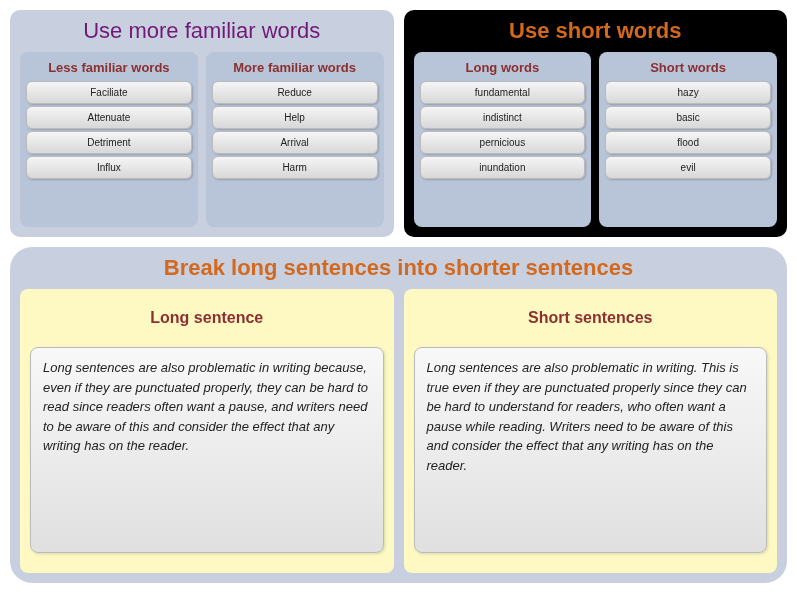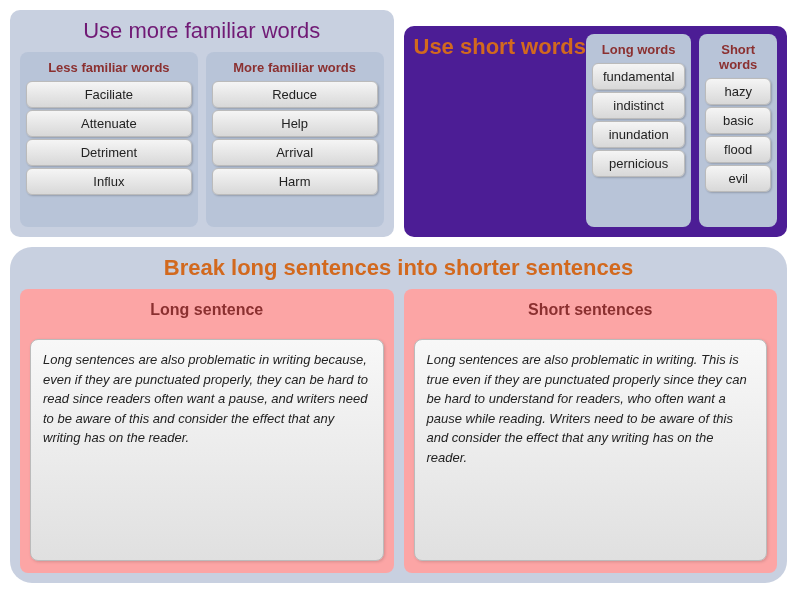--- a/index.html
+++ b/index.html
@@ -71,34 +71,33 @@
       margin-bottom: 4px;
     }
 
     .word-pill {
       background: linear-gradient(to bottom, #f5f5f5, #d8d8d8);
       border: 1px solid #bbb;
       border-radius: 6px;
       padding: 5px 10px;
       width: 100%;
       text-align: center;
-      font-size: 13px;
+      font-size: 10px;
       color: #222;
       box-shadow: 1px 1px 2px rgba(0,0,0,0.2);
     }
 
     
     .short-panel {
       flex: 1;
-      background: #4c1d95;
+      background: #000000;
       border-radius: 10px;
       padding: 8px 10px 10px 10px;
       display: flex;
-      flex-direction: row;
-      margin-top: 16px;
+      flex-direction: column;
     }
 
     .short-panel .panel-title {
       color: #d2691e;
       font-size: 22px;
       font-weight: bold;
       text-align: center;
       margin-bottom: 8px;
     }
 
@@ -121,23 +120,23 @@
     }
 
     .sentences-columns {
       display: flex;
       gap: 10px;
       flex: 1;
     }
 
     .sentence-column {
       flex: 1;
-      background: #fca5a5;
+      background: #fef9c3;
       border-radius: 8px;
-      padding: 12px 10px;
+      padding: 20px 10px;
       display: flex;
       flex-direction: column;
       gap: 8px;
     }
 
     .sentence-column .column-header {
       font-size: 16px;
       text-align: center;
     }
 
@@ -185,22 +184,22 @@
       </div>
     </div>
 
     <div class="short-panel">
       <div class="panel-title">Use short words</div>
       <div class="words-columns">
         <div class="word-column">
           <div class="column-header">Long words</div>
           <div class="word-pill">fundamental</div>
           <div class="word-pill">indistinct</div>
+          <div class="word-pill">pernicious</div>
           <div class="word-pill">inundation</div>
-          <div class="word-pill">pernicious</div>
         </div>
         <div class="word-column">
           <div class="column-header">Short words</div>
           <div class="word-pill">hazy</div>
           <div class="word-pill">basic</div>
           <div class="word-pill">flood</div>
           <div class="word-pill">evil</div>
         </div>
       </div>
     </div>

